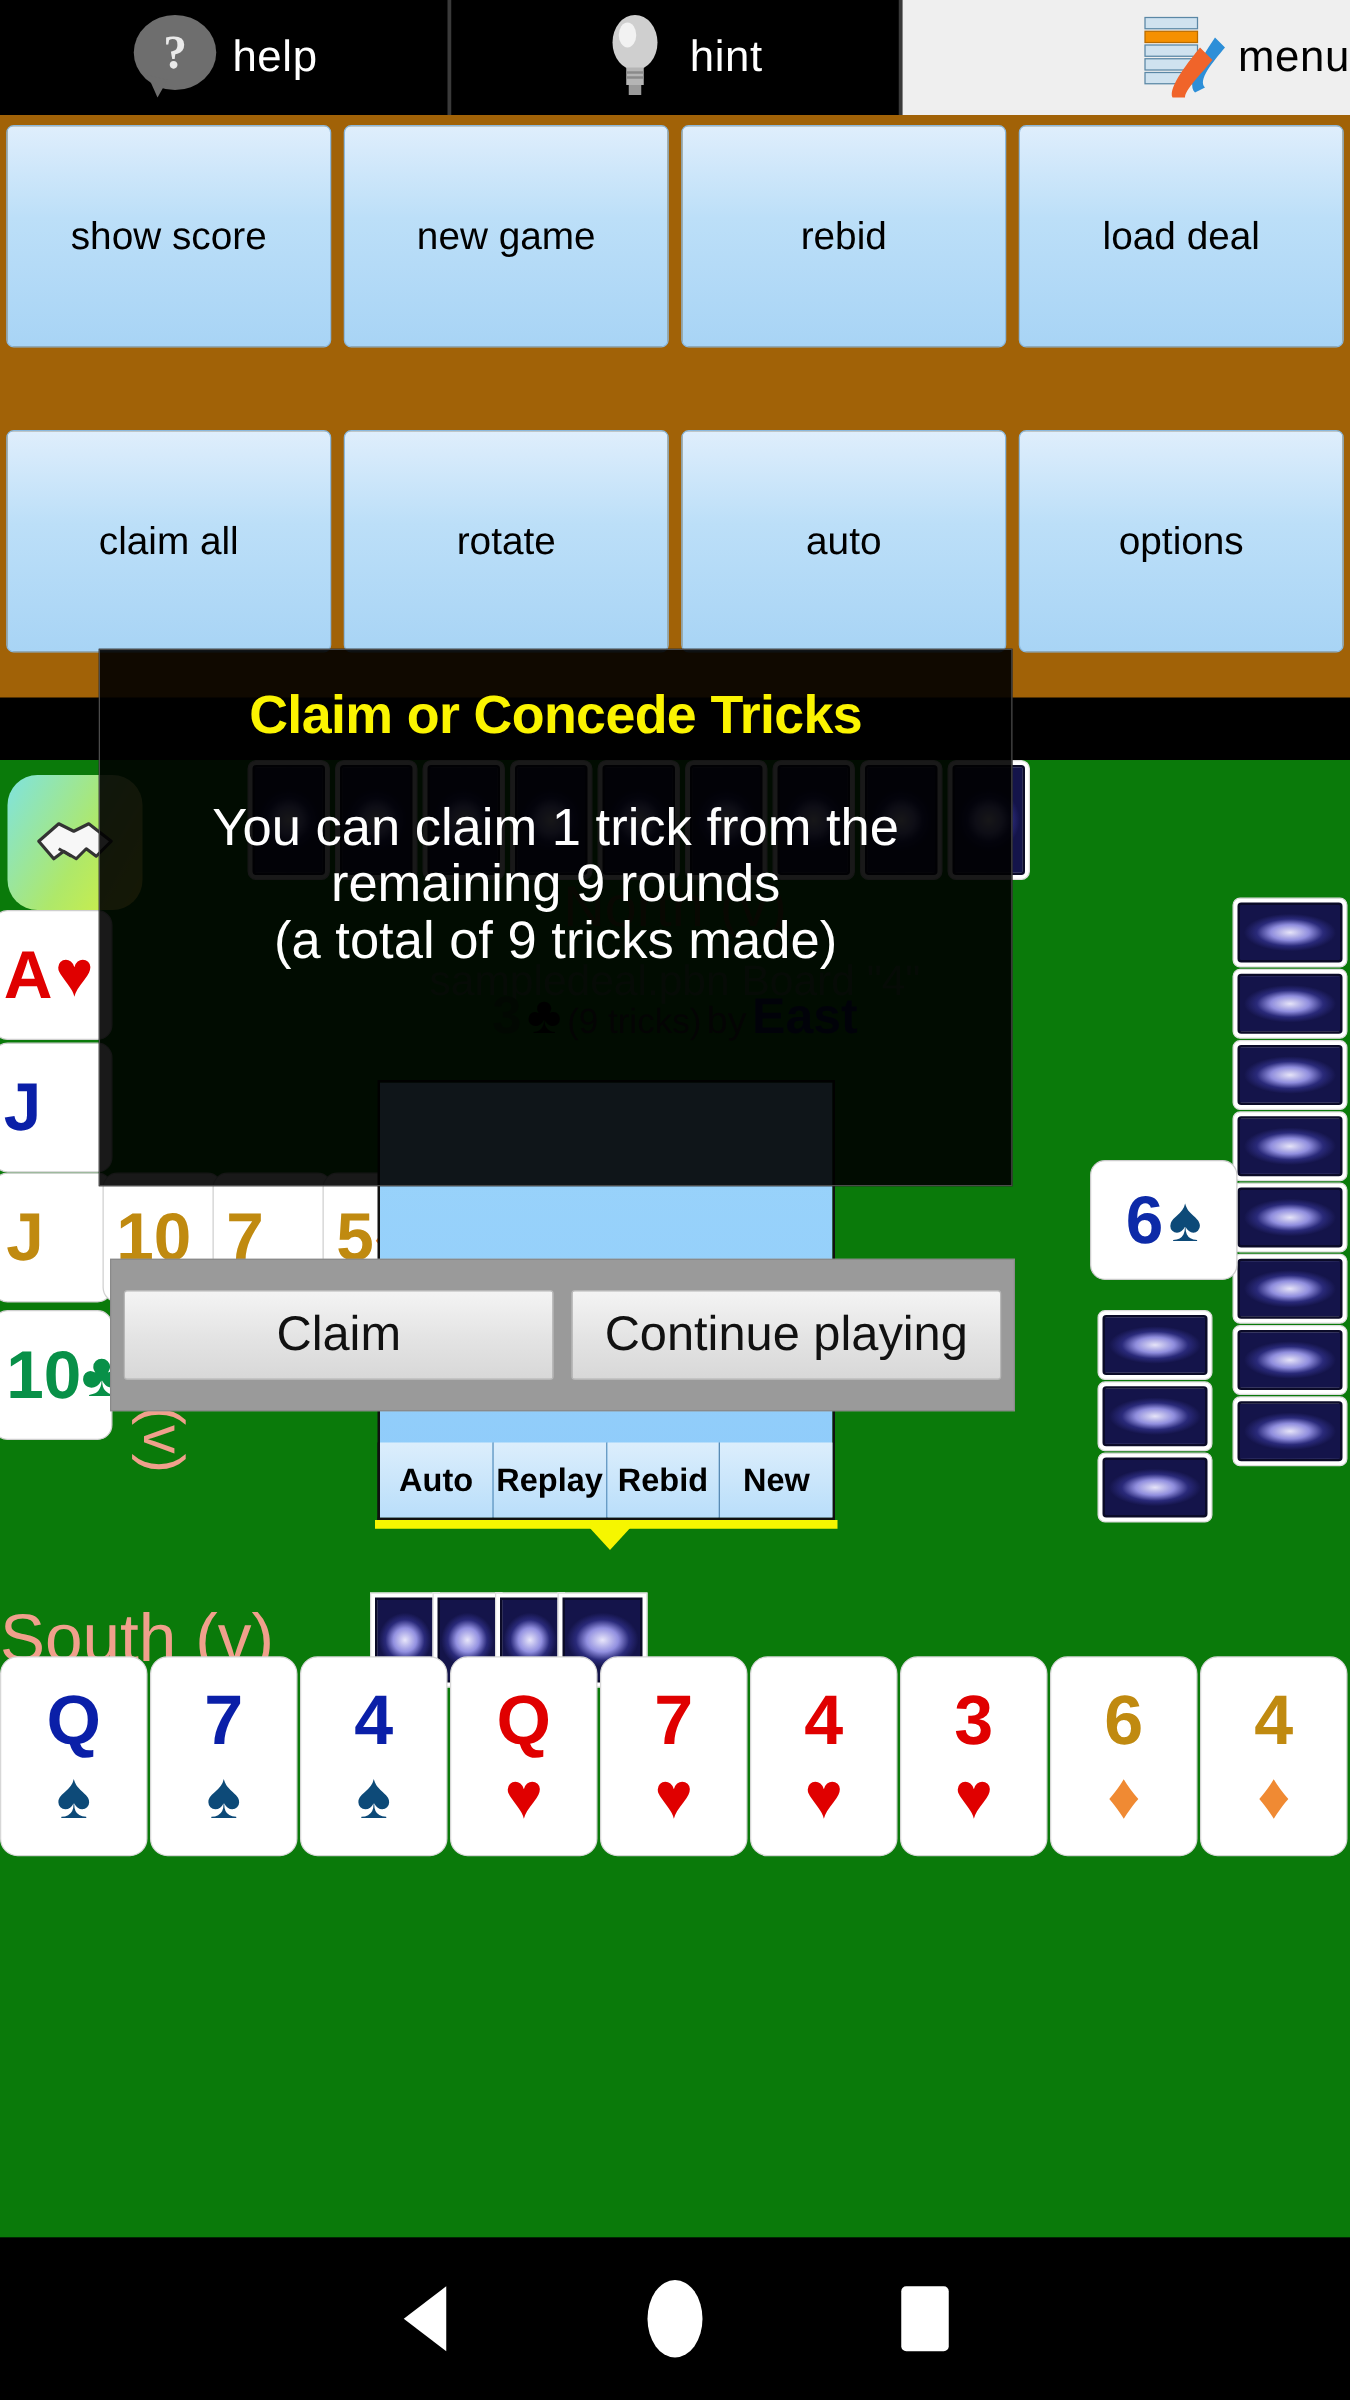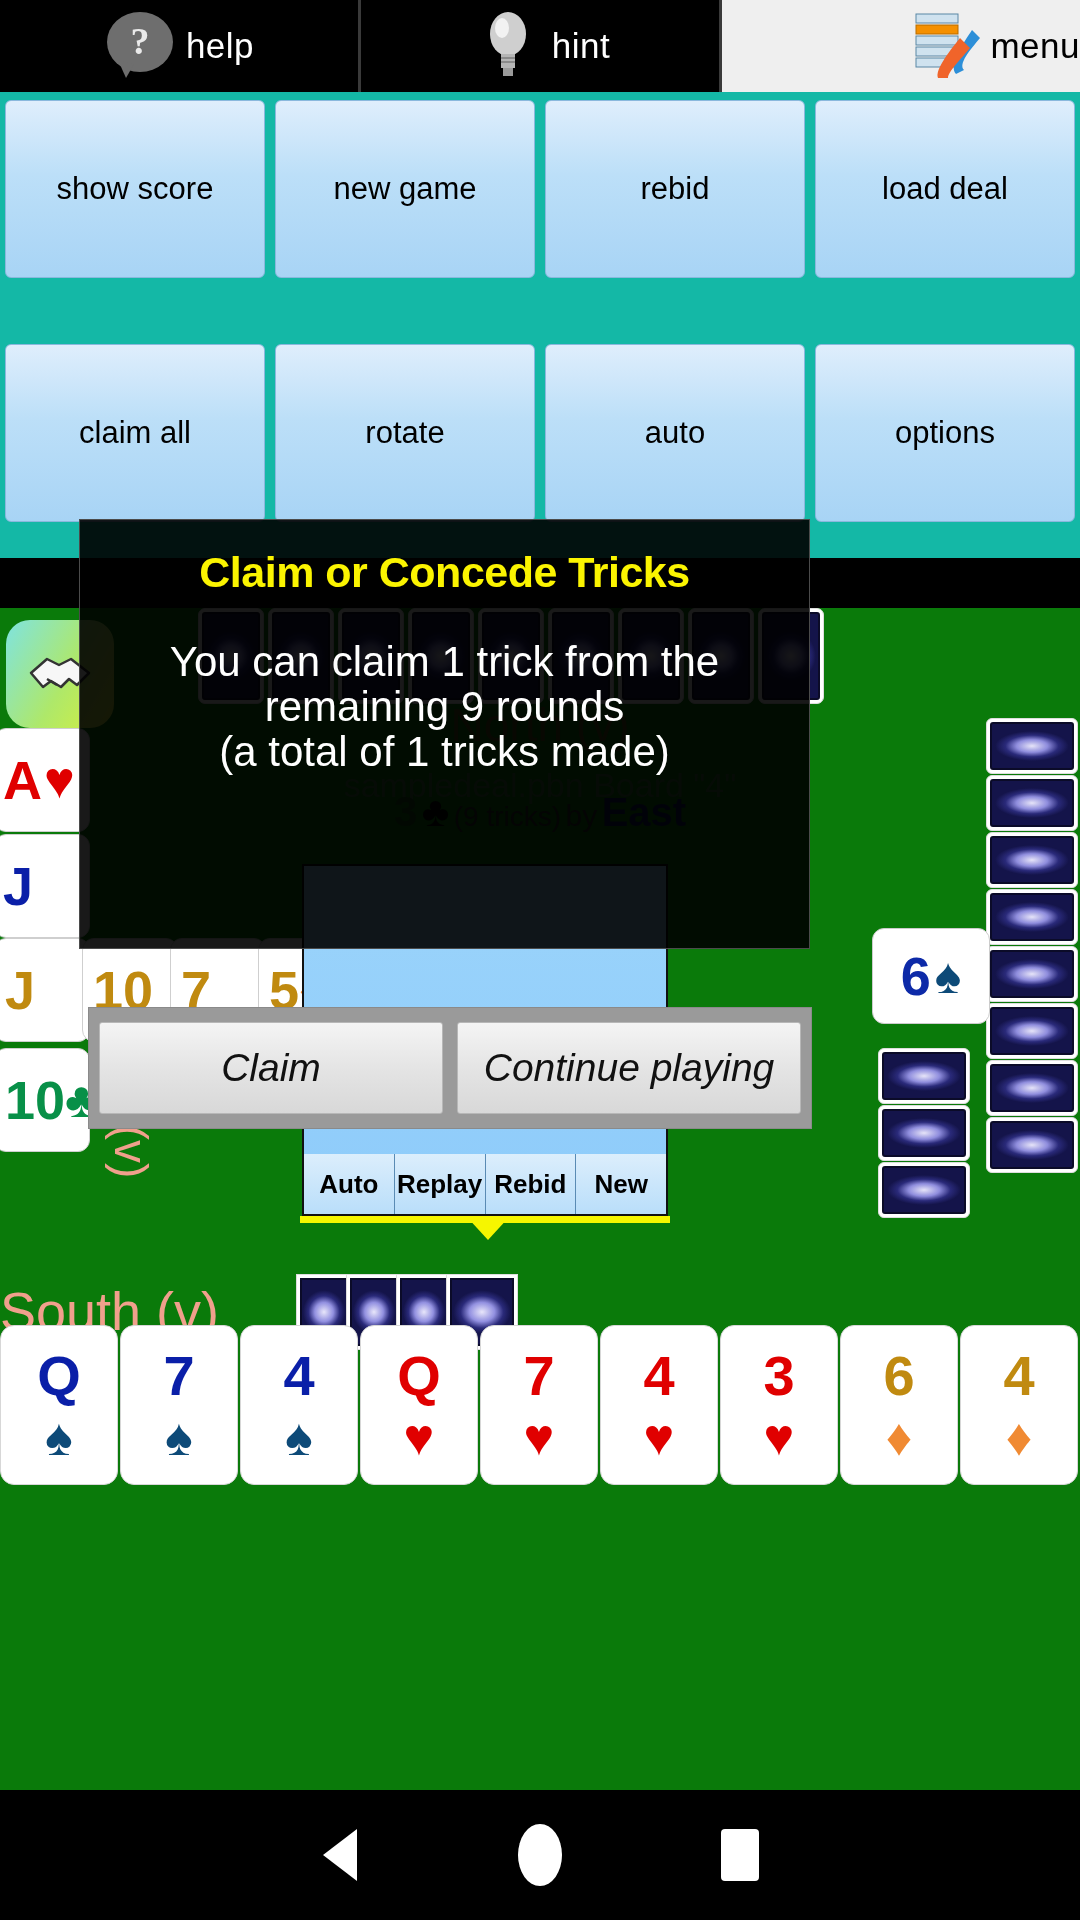--- a/index.html
+++ b/index.html
@@ -17,21 +17,21 @@
   .tool { flex: 1; position: relative; display: flex; align-items: center;
           justify-content: center; gap: 6px; border-right: 3px solid #3a3a3a; }
   .tool:last-child { border-right: none; justify-content: flex-end; }
   .tool.active { background: #efefef; }
   .tool .tlabel { color: #fff; font-size: 35px; letter-spacing: .5px; }
   .tool.active .tlabel { color: #000; }
   .ticon { width: 76px; height: 76px; flex: 0 0 76px; position: relative; }
 
   
   .menugrid { position: absolute; left: 0; top: 92px; width: 1080px; height: 466px;
-              background: #14b8a6; }
+              background: #a16207; }
   .mrow { position: absolute; left: 0; width: 1080px; height: 178px; display: flex; }
   .mrow.r1 { top: 8px; }
   .mrow.r2 { top: 252px; }
   .mbtn { flex: 1; margin: 0 5px; border-radius: 6px;
           background: linear-gradient(180deg,#dfeefc 0%, #bcdff8 42%, #a8d4f5 100%);
           border: 1px solid #8ab8dd;
           display: flex; align-items: center; justify-content: center;
           color: #000; font-size: 31px; }
 
   
@@ -141,25 +141,25 @@
   
   .scrim { position: absolute; left: 79px; top: 519px; width: 731px; height: 430px;
            background: rgba(0,0,0,0.90); border: 1px solid #4b4b4b; }
   .dlg-title { position: absolute; left: 79px; top: 548px; width: 731px; text-align: center;
                color: #fbf400; font-size: 43px; font-weight: 700; letter-spacing: -.5px; }
   .dlg-body { position: absolute; left: 79px; top: 640px; width: 731px; text-align: center;
               color: #fff; font-size: 42px; line-height: 1.07; }
   .dlg-btnbar { position: absolute; left: 88px; top: 1007px; width: 724px; height: 122px;
                 background: #9a9a9a; border: 1px solid #8a8a8a;
                 display: flex; align-items: center; padding: 0 10px; gap: 14px; }
-  .dlg-btn { flex: 1; height: 92px; border-radius: 3px;
+  .dlg-btn { flex: 1; height: 72px; border-radius: 3px;
              background: linear-gradient(180deg,#f4f4f4 0%, #e3e3e3 55%, #d8d8d8 100%);
              border: 1px solid #b7b7b7;
              display: flex; align-items: center; justify-content: center;
-             color: #111; font-size: 39px; font-style: italic; }
+             color: #111; font-size: 39px; }
 
   
   .navbar { position: absolute; left: 0; top: 1790px; width: 1080px; height: 130px;
             background: #000; display: flex; align-items: center; justify-content: center; }
   .navitem { width: 200px; display: flex; align-items: center; justify-content: center; }
   .nav-back { width: 0; height: 0; border-top: 26px solid transparent;
               border-bottom: 26px solid transparent; border-right: 34px solid #fff; }
   .nav-home { width: 44px; height: 62px; border-radius: 50%; background: #fff; }
   .nav-recent { width: 38px; height: 52px; background: #fff; border-radius: 4px; }
 
@@ -423,21 +423,21 @@
         <span class="rk gold">4</span>
         <span class="st dia">♦</span>
       </div>
     </div>
 
   <div class="scrim"></div>
   <div class="dlg-title">Claim or Concede Tricks</div>
   <div class="dlg-body">
     <div>You can claim 1 trick from the</div>
     <div>remaining 9 rounds</div>
-    <div>(a total of 1 tricks made)</div>
+    <div>(a total of 9 tricks made)</div>
   </div>
   <div class="dlg-btnbar">
     <div class="dlg-btn">Claim</div>
     <div class="dlg-btn">Continue playing</div>
   </div>
 
   <div class="navbar">
     <div class="navitem">
       <span class="nav-back"></span>
     </div>

